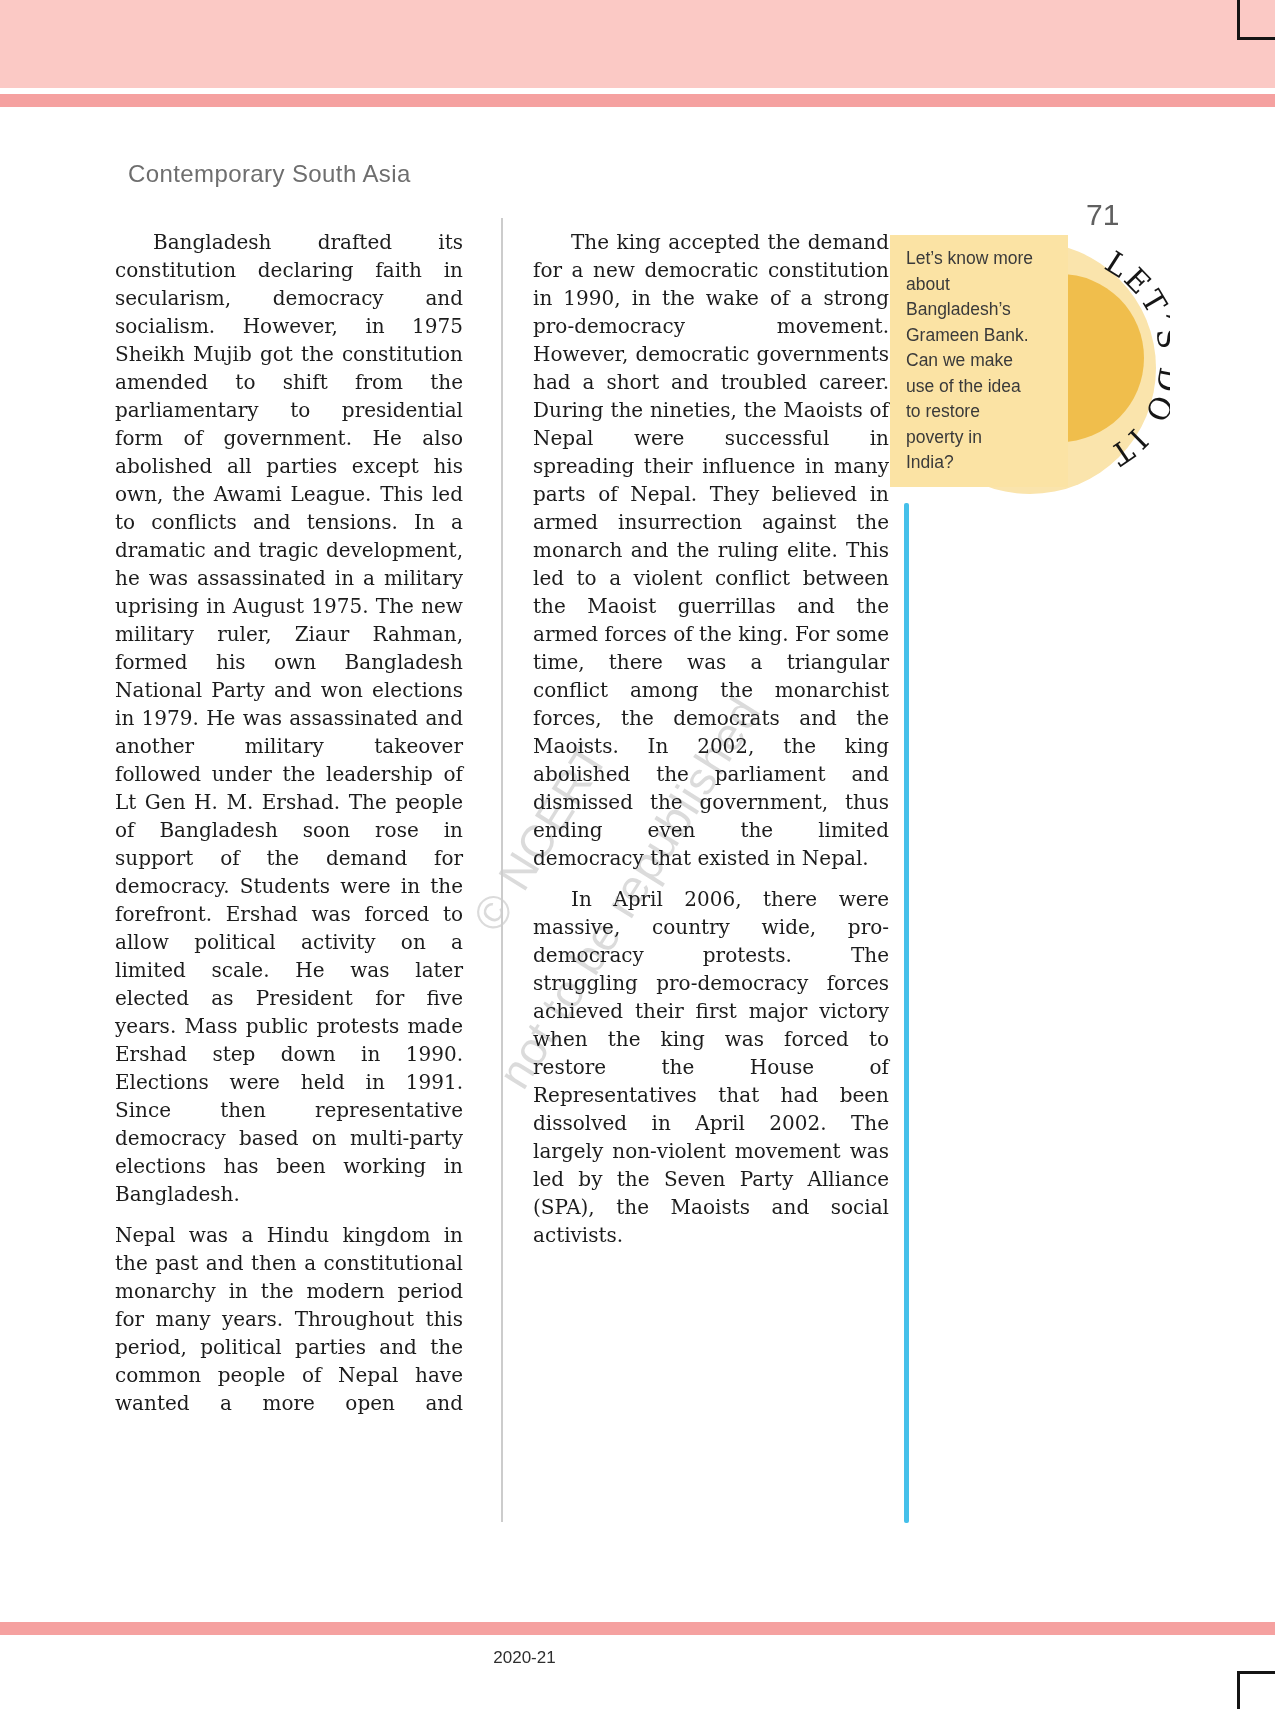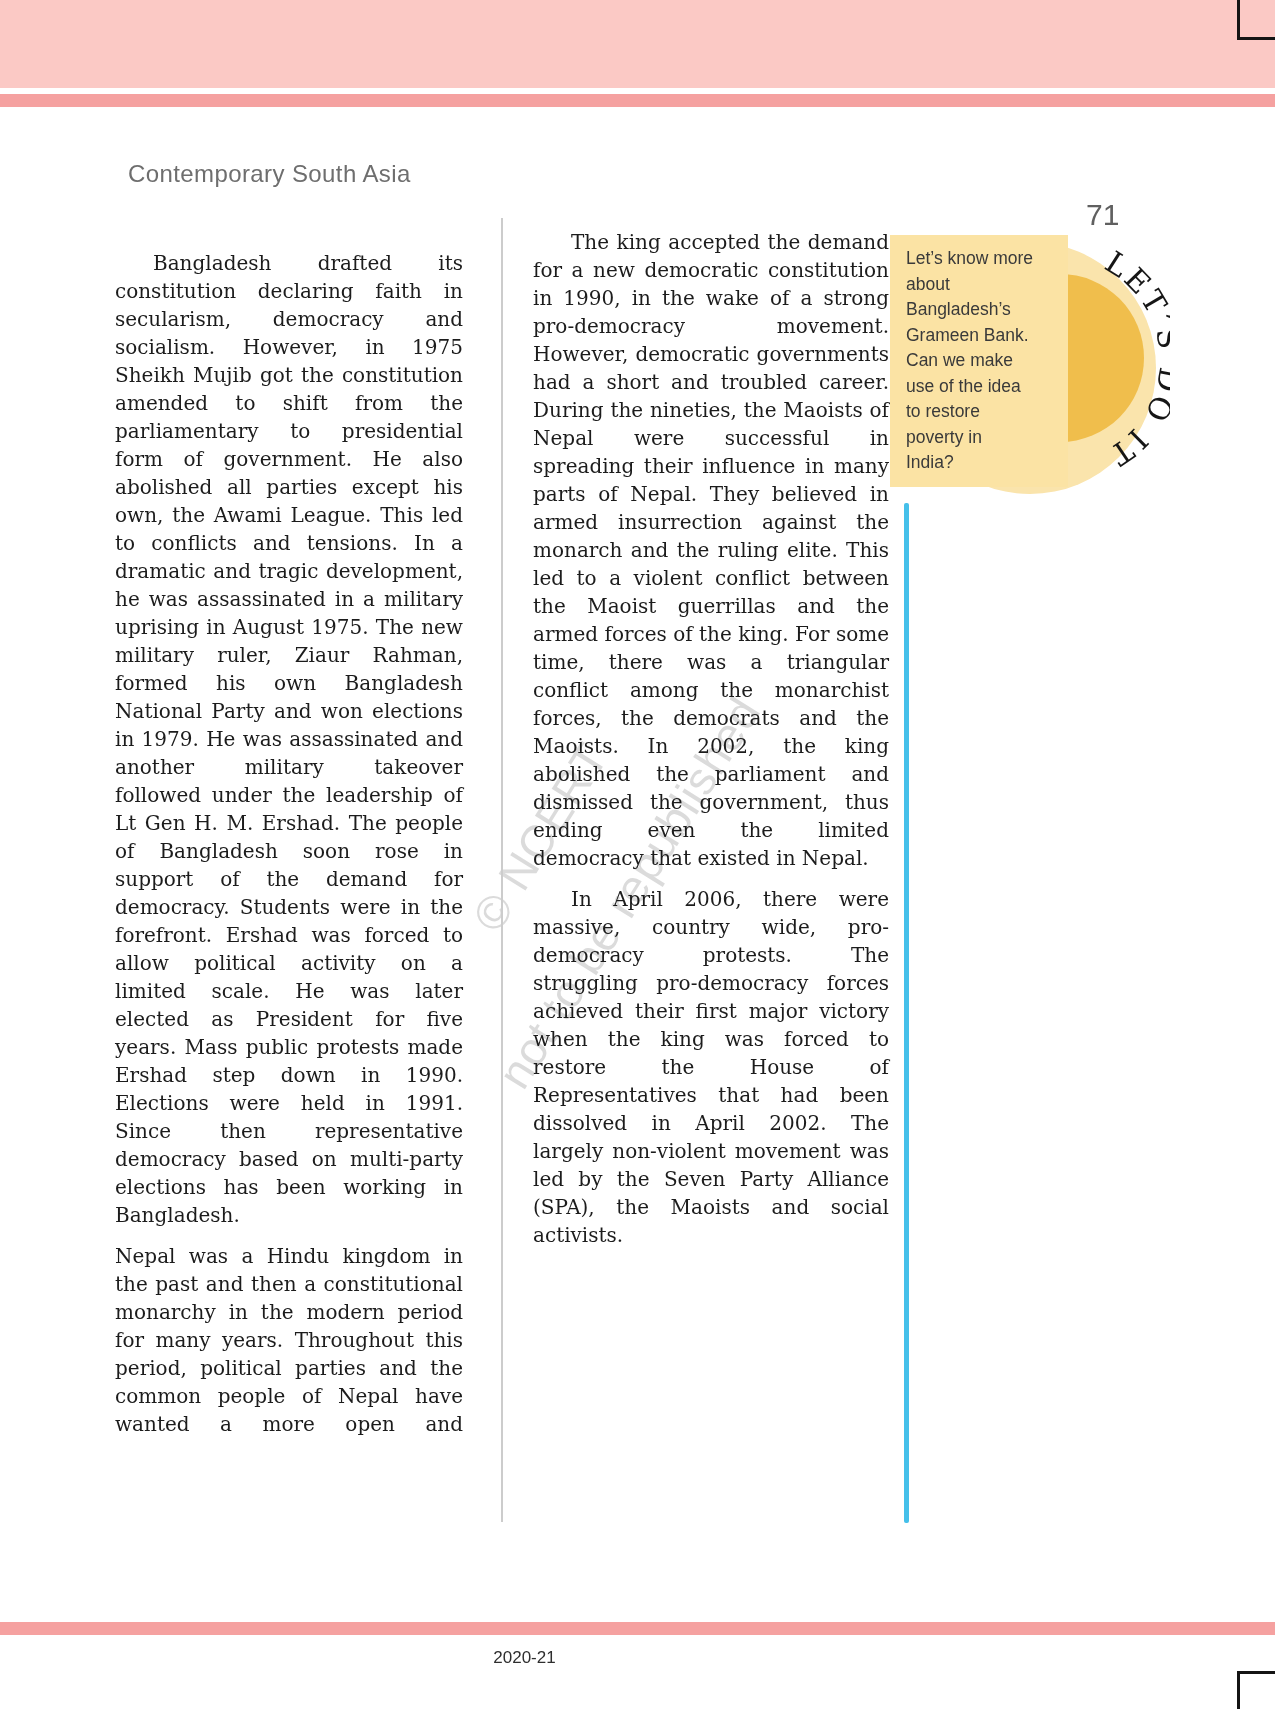--- a/index.html
+++ b/index.html
@@ -22,21 +22,21 @@
   
   .watermark{position:absolute;left:325px;top:760px;width:520px;text-align:center;
            transform:rotate(-58deg);transform-origin:50% 50%;
            font-family:"Liberation Sans",sans-serif;font-size:46px;line-height:105px;
            letter-spacing:1px;color:rgba(125,125,125,0.28);pointer-events:none;}
   
   .col{position:absolute;top:228px;font-size:20px;line-height:28px;text-align:justify;}
   .col p{margin:0 0 13px 0;}
   .col p.indent{text-indent:38px;}
   .col p.cont{text-align-last:justify;}
-  .col-left{left:115px;width:348px;margin-top:21px;}
+  .col-left{left:115px;width:348px;}
   .col-right{left:533px;width:356px;}
   .divider{position:absolute;left:501px;top:218px;width:2px;height:1304px;background:#cccccc;}
   .accent-line{position:absolute;left:904px;top:503px;width:5px;height:1020px;
            background:#45c0ea;border-radius:2px;}
   
   .section-heading{margin:45px 0 26px 0;font-family:"Liberation Sans",sans-serif;
            font-weight:bold;font-variant:small-caps;font-size:40px;line-height:49px;
            color:#1a63ad;letter-spacing:.5px;text-align:left;text-transform:lowercase;}
   .section-heading .hl::first-letter{text-transform:uppercase;}
   

